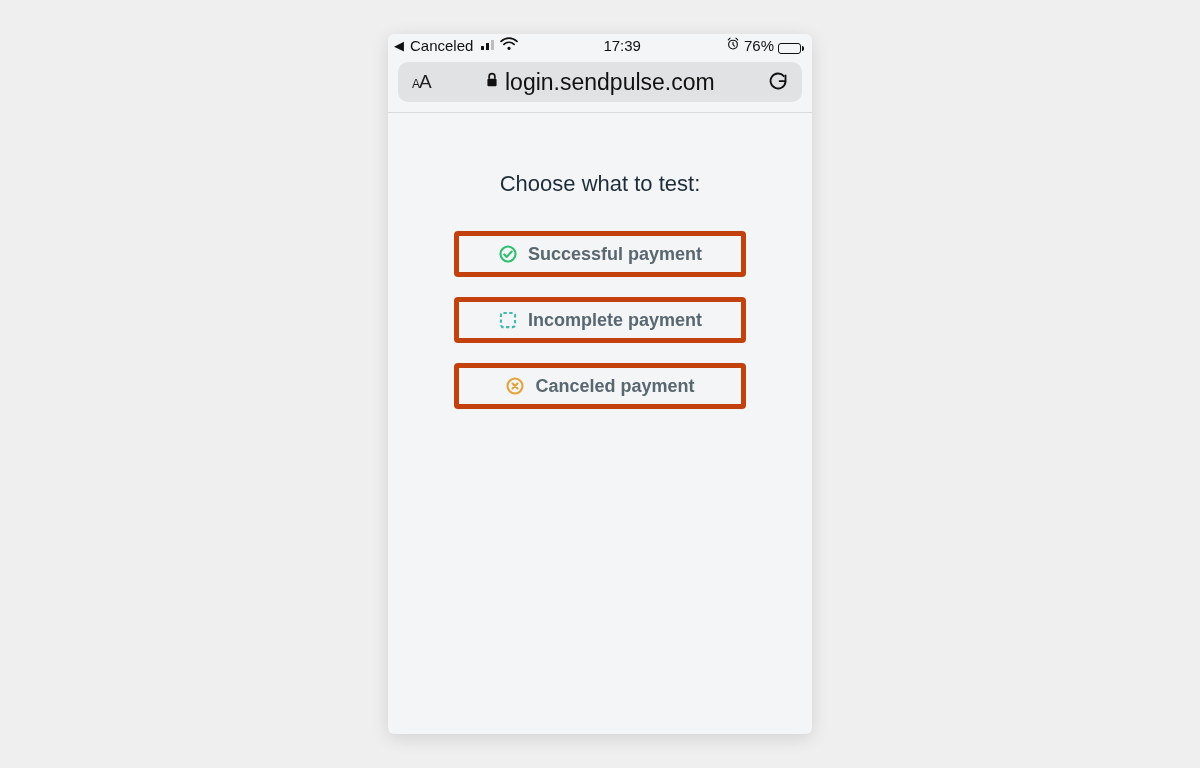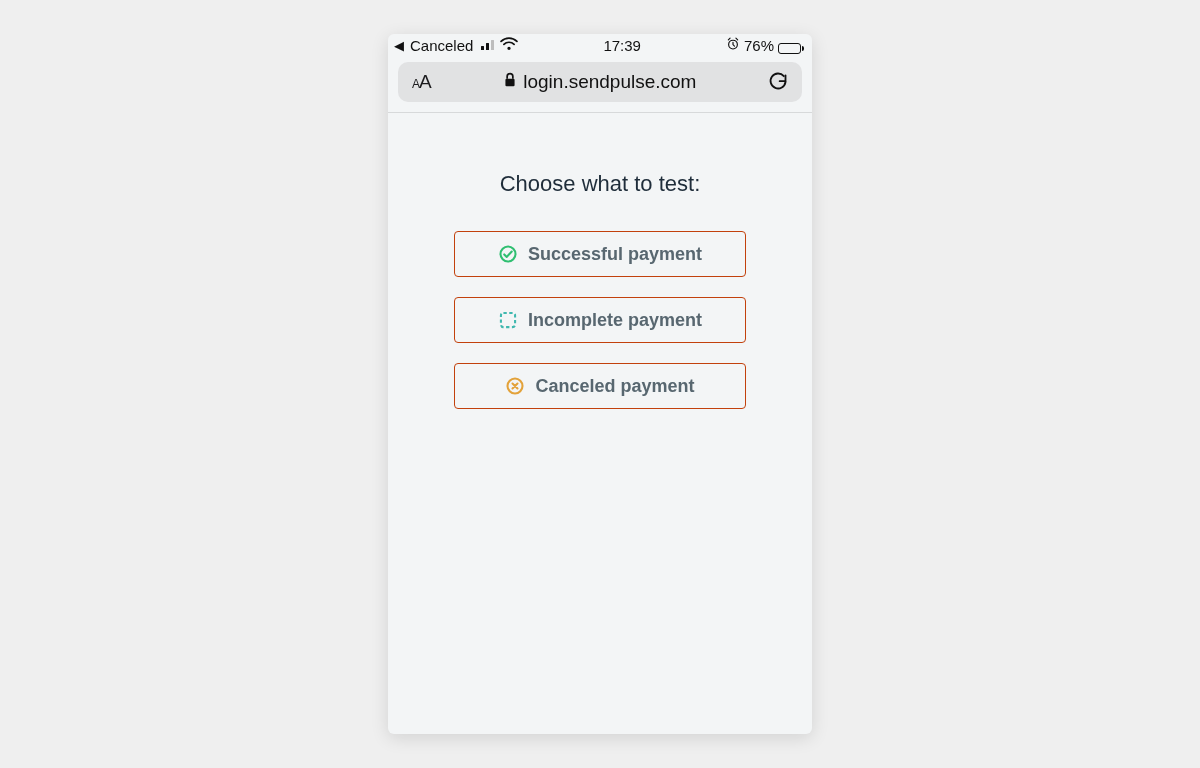--- a/index.html
+++ b/index.html
@@ -53,29 +53,29 @@
     .battery-cap { width:2px; height:5px; background:#111; margin-left:1px; border-radius:0 2px 2px 0;}
     
     .address-area { padding: 6px 10px 10px; border-bottom: 1px solid #D7D9DA; }
     .address-bar {
       background: #E1E2E3; border-radius: 10px; height: 40px;
       display:flex; align-items:center; padding: 0 14px; gap: 10px;
     }
     .aa-btn { display:flex; align-items:baseline; color:#1c1c1e; font-weight:500;}
     .aa-small{font-size:12px} .aa-big{font-size:19px; margin-left:-1px;}
     .url-wrap { flex:1; display:flex; align-items:center; justify-content:center; gap:6px; color:#111;}
-    .url-text { font-size: 19px; font-weight: 400; }
+    .url-text { font-size: 23px; font-weight: 400; }
     .refresh-btn { display:flex; }
     
     .content { flex:1; padding: 58px 34px 0; display:flex; flex-direction:column; align-items:center; }
     .heading { font-size: 22px; font-weight: 400; color: #1f2d3a; margin-bottom: 34px; }
     .option-btn {
       width: 292px; height: 46px;
       background: #F3F5F6;
-      border: 1px solid #c2410c;
+      border: 5px solid #c2410c;
       border-radius: 4px;
       display:flex; align-items:center; justify-content:center; gap:10px;
       font-size: 18px; font-weight: 700; color:#586770;
       margin-bottom: 20px;
       cursor:pointer;
     }
     .option-btn .icon { display:flex; }
   </style>
 </head>
 <body>

